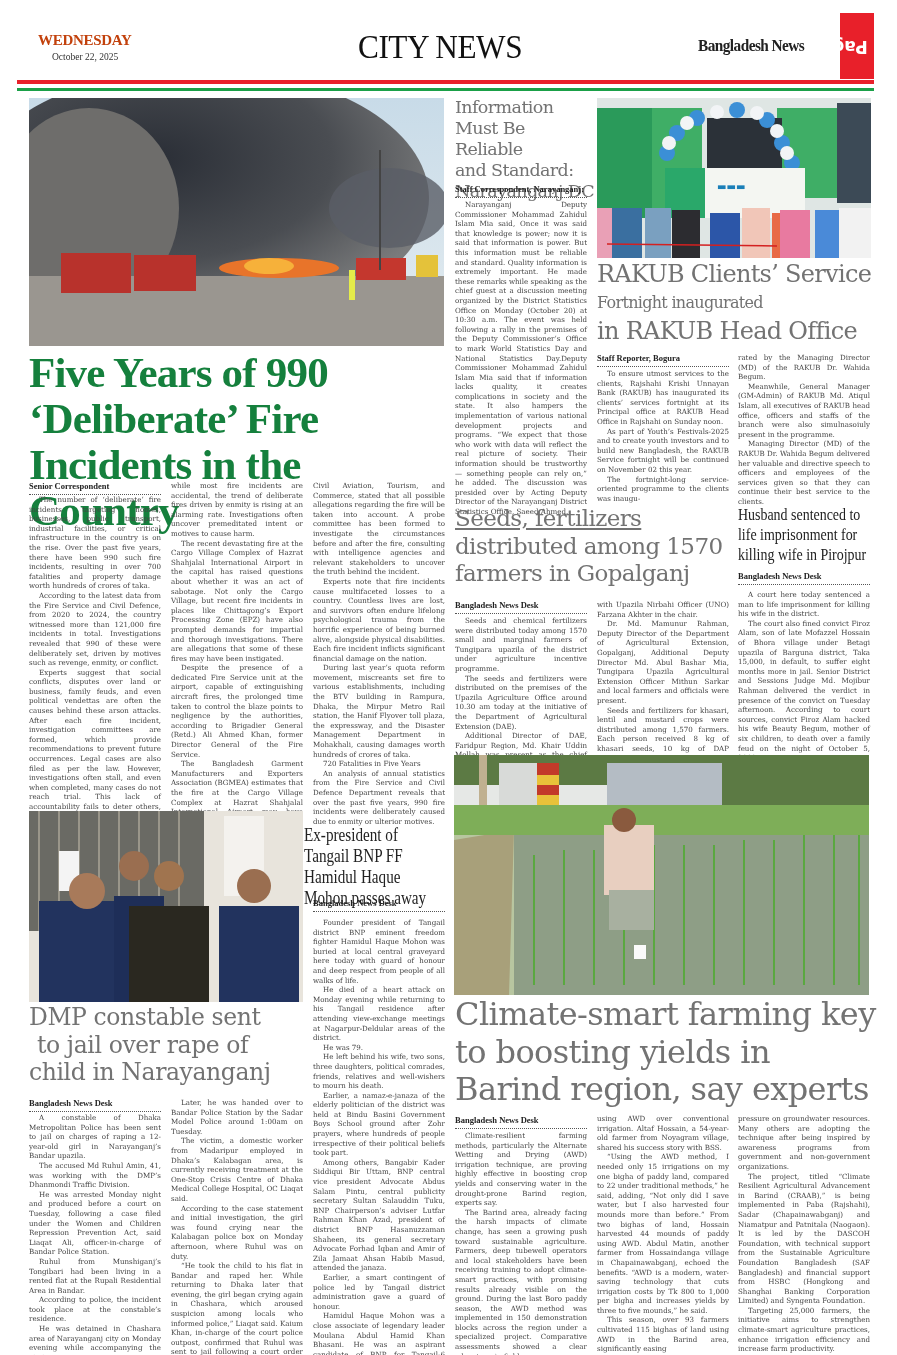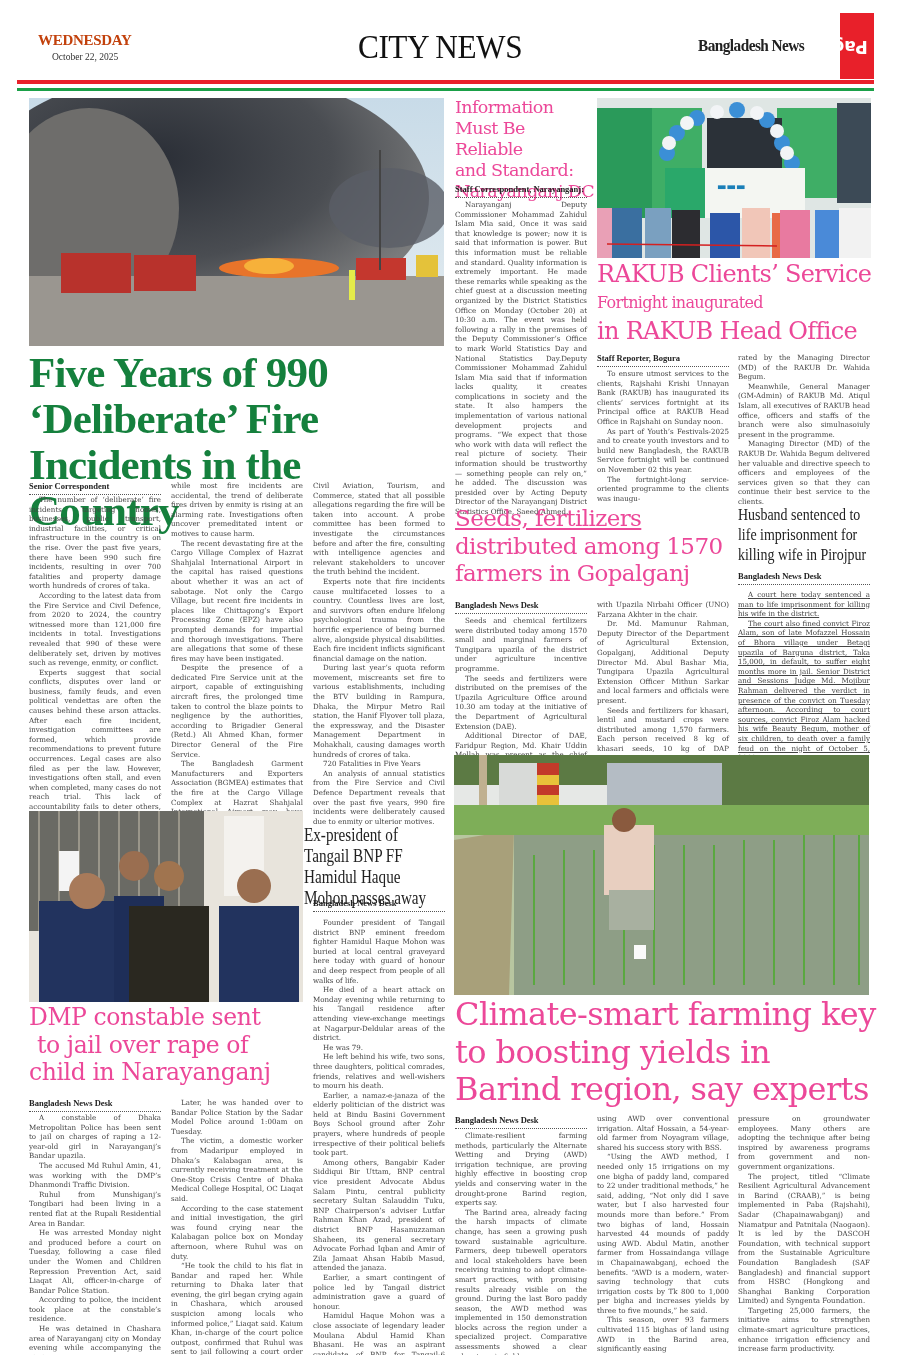--- a/index.html
+++ b/index.html
@@ -17,21 +17,21 @@
   .page-tab span { display: block; transform: rotate(-90deg); color: #fff; font-family: "DejaVu Sans", sans-serif; font-weight: bold; font-size: 17px; white-space: nowrap; }
   .page-tab .num { font-size: 22px; }
   .rule-red { left: 17px; top: 80px; width: 857px; height: 4px; background: #e8202a; }
   .rule-green { left: 17px; top: 88px; width: 857px; height: 3px; background: #1aa048; }
 
   
   .photo { overflow: hidden; }
   .photo svg { width: 100%; height: 100%; display: block; }
 
   
-  .hl { font-family: "DejaVu Serif", serif; color: #ec4899; line-height: 1.08; letter-spacing: -0.5px; }
+  .hl { font-family: "DejaVu Serif", serif; color: #737373; line-height: 1.08; letter-spacing: -0.5px; }
   .hl-red { color: #15803d; font-family: "Liberation Serif", serif; font-weight: bold; }
   .hl-cond { font-family: "Liberation Serif", serif; color: #222; line-height: 1.1; transform-origin: left top; }
 
   
   .byline { font-family: "Liberation Serif", serif; font-weight: bold; font-size: 8.5px; color: #222; padding-bottom: 3px; border-bottom: 1.5px dotted #555; }
 
   
   .body { font-family: "DejaVu Serif", serif; font-size: 7.1px; line-height: 9.6px; color: #444; text-align: justify; hyphens: auto; }
   .body p { text-indent: 10px; }
   .body p.noindent { text-indent: 0; }
@@ -194,21 +194,21 @@
   <p>Dr. Md. Mamunur Rahman, Deputy Director of the Department of Agricultural Extension, Gopalganj, Additional Deputy Director Md. Abul Bashar Mia, Tungipara Upazila Agricultural Extension Officer Mithun Sarkar and local farmers and officials were present.</p>
   <p>Seeds and fertilizers for khasari, lentil and mustard crops were distributed among 1,570 farmers. Each person received 8 kg of khasari seeds, 10 kg of DAP fertilizer and 5 kg of MOP fertilizer.</p>
 </div>
 
 <div class="abs" style="left:738px;top:505px;width:140px;">
   <div class="hl-cond" style="font-size:17px;line-height:20px;transform:scaleX(0.82);white-space:nowrap;">Husband sentenced to</div>
   <div class="hl-cond" style="font-size:17px;line-height:20px;transform:scaleX(0.82);white-space:nowrap;">life imprisonment for</div>
   <div class="hl-cond" style="font-size:17px;line-height:20px;transform:scaleX(0.82);white-space:nowrap;">killing wife in Pirojpur</div>
 </div>
 <div class="abs byline" style="left:738px;top:571px;width:132px;">Bangladesh News Desk</div>
-<div class="abs body" style="left:738px;top:590px;width:132px;text-decoration:underline;">
+<div class="abs body" style="left:738px;top:590px;width:132px;">
   <p>A court here today sentenced a man to life imprisonment for killing his wife in the district.</p>
   <p>The court also fined convict Firoz Alam, son of late Mofazzel Hossain of Bhora village under Betagi upazila of Barguna district, Taka 15,000, in default, to suffer eight months more in jail. Senior District and Sessions Judge Md. Mojibur Rahman delivered the verdict in presence of the convict on Tuesday afternoon.  According to court sources, convict Firoz Alam hacked his wife Beauty Begum, mother of six children, to death over a family feud on the night of October 5, 2019.</p>
 </div>
 
 <div class="abs photo" style="left:29px;top:811px;width:274px;height:191px;">
   <svg viewBox="0 0 274 191" preserveAspectRatio="none">
     <rect width="274" height="191" fill="#e8e4dc"></rect>
     <rect x="0" y="0" width="175" height="120" fill="#6a6a64"></rect>
     <g stroke="#9a968a" stroke-width="2">
       <line x1="10" y1="0" x2="10" y2="120"></line>
@@ -234,22 +234,22 @@
 </div>
 <div class="abs" style="left:29px;top:1004px;width:280px;">
   <div class="hl" style="font-size:23.5px;line-height:27.5px;letter-spacing:-0.4px;">DMP constable sent</div>
   <div class="hl" style="font-size:23.5px;line-height:27.5px;letter-spacing:-0.4px;margin-left:8px;">to jail over rape of</div>
   <div class="hl" style="font-size:23.5px;line-height:27.5px;letter-spacing:-0.4px;">child in Narayanganj</div>
 </div>
 <div class="abs byline" style="left:29px;top:1098px;width:132px;">Bangladesh News Desk</div>
 <div class="abs body" style="left:29px;top:1113px;width:132px;">
   <p>A constable of Dhaka Metropolitan Police has been sent to jail on charges of raping a 12-year-old girl in Narayanganj’s Bandar upazila.</p>
   <p>The accused Md Ruhul Amin, 41, was working with the DMP’s Dhanmondi Traffic Division.</p>
+  <p>He was arrested Monday night and produced before a court on Tuesday, following a case filed under the Women and Children Repression Prevention Act, said Liaqat Ali, officer-in-charge of Bandar Police Station.</p>
   <p>Ruhul from Munshiganj’s Tongibari had been living in a rented flat at the Rupali Residential Area in Bandar.</p>
-  <p>He was arrested Monday night and produced before a court on Tuesday, following a case filed under the Women and Children Repression Prevention Act, said Liaqat Ali, officer-in-charge of Bandar Police Station.</p>
   <p>According to police, the incident took place at the constable’s residence.</p>
   <p>He was detained in Chashara area of Narayanganj city on Monday evening while accompanying the victim.</p>
 </div>
 <div class="abs body" style="left:171px;top:1098px;width:132px;">
   <p>Later, he was handed over to Bandar Police Station by the Sadar Model Police around 1:00am on Tuesday.</p>
   <p>The victim, a domestic worker from Madaripur employed in Dhaka’s Kalabagan area, is currently receiving treatment at the One-Stop Crisis Centre of Dhaka Medical College Hospital, OC Liaqat said.</p>
   <p>According to the case statement and initial investigation, the girl was found crying near the Kalabagan police box on Monday afternoon, where Ruhul was on duty.</p>
   <p>“He took the child to his flat in Bandar and raped her. While returning to Dhaka later that evening, the girl began crying again in Chashara, which aroused suspicion among locals who informed police,” Liaqat said. Kaium Khan, in-charge of the court police outpost, confirmed that Ruhul was sent to jail following a court order this afternoon.</p>
 </div>
 
@@ -314,16 +314,16 @@
 <div class="abs body" style="left:455px;top:1131px;width:132px;">
   <p>Climate-resilient farming methods, particularly the Alternate Wetting and Drying (AWD) irrigation technique, are proving highly effective in boosting crop yields and conserving water in the drought-prone Barind region, experts say.</p>
   <p>The Barind area, already facing the harsh impacts of climate change, has seen a growing push toward sustainable agriculture. Farmers, deep tubewell operators and local stakeholders have been receiving training to adopt climate-smart practices, with promising results already visible on the ground. During the last Boro paddy season, the AWD method was implemented in 150 demonstration blocks across the region under a specialized project. Comparative assessments showed a clear advantage in fields</p>
 </div>
 <div class="abs body" style="left:597px;top:1114px;width:132px;">
   <p class="noindent">using AWD over conventional irrigation. Altaf Hossain, a 54-year-old farmer from Noyagram village, shared his success story with BSS.</p>
   <p>“Using the AWD method, I needed only 15 irrigations on my one bigha of paddy land, compared to 22 under traditional methods,” he said, adding, “Not only did I save water, but I also harvested four mounds more than before.”  From two bighas of land, Hossain harvested 44 mounds of paddy using AWD. Abdul Matin, another farmer from Hossaindanga village in Chapainawabganj, echoed the benefits. “AWD is a modern, water-saving technology that cuts irrigation costs by Tk 800 to 1,000 per bigha and increases yields by three to five mounds,” he said.</p>
   <p>This season, over 93 farmers cultivated 115 bighas of land using AWD in the Barind area, significantly easing</p>
 </div>
 <div class="abs body" style="left:738px;top:1114px;width:132px;">
-  <p class="noindent">pressure on groundwater employees. Many others are adopting the technique after being inspired by awareness programs from government and non-government organizations.</p>
+  <p class="noindent">pressure on groundwater resources. Many others are adopting the technique after being inspired by awareness programs from government and non-government organizations.</p>
   <p>The project, titled “Climate Resilient Agricultural Advancement in Barind (CRAAB),” is being implemented in Paba (Rajshahi), Sadar (Chapainawabganj) and Niamatpur and Patnitala (Naogaon). It is led by the DASCOH Foundation, with technical support from the Sustainable Agriculture Foundation Bangladesh (SAF Bangladesh) and financial support from HSBC (Hongkong and Shanghai Banking Corporation Limited) and Syngenta Foundation.</p>
   <p>Targeting 25,000 farmers, the initiative aims to strengthen climate-smart agriculture practices, enhance irrigation efficiency and increase farm productivity.</p>
 </div>
 
 </body></html>

